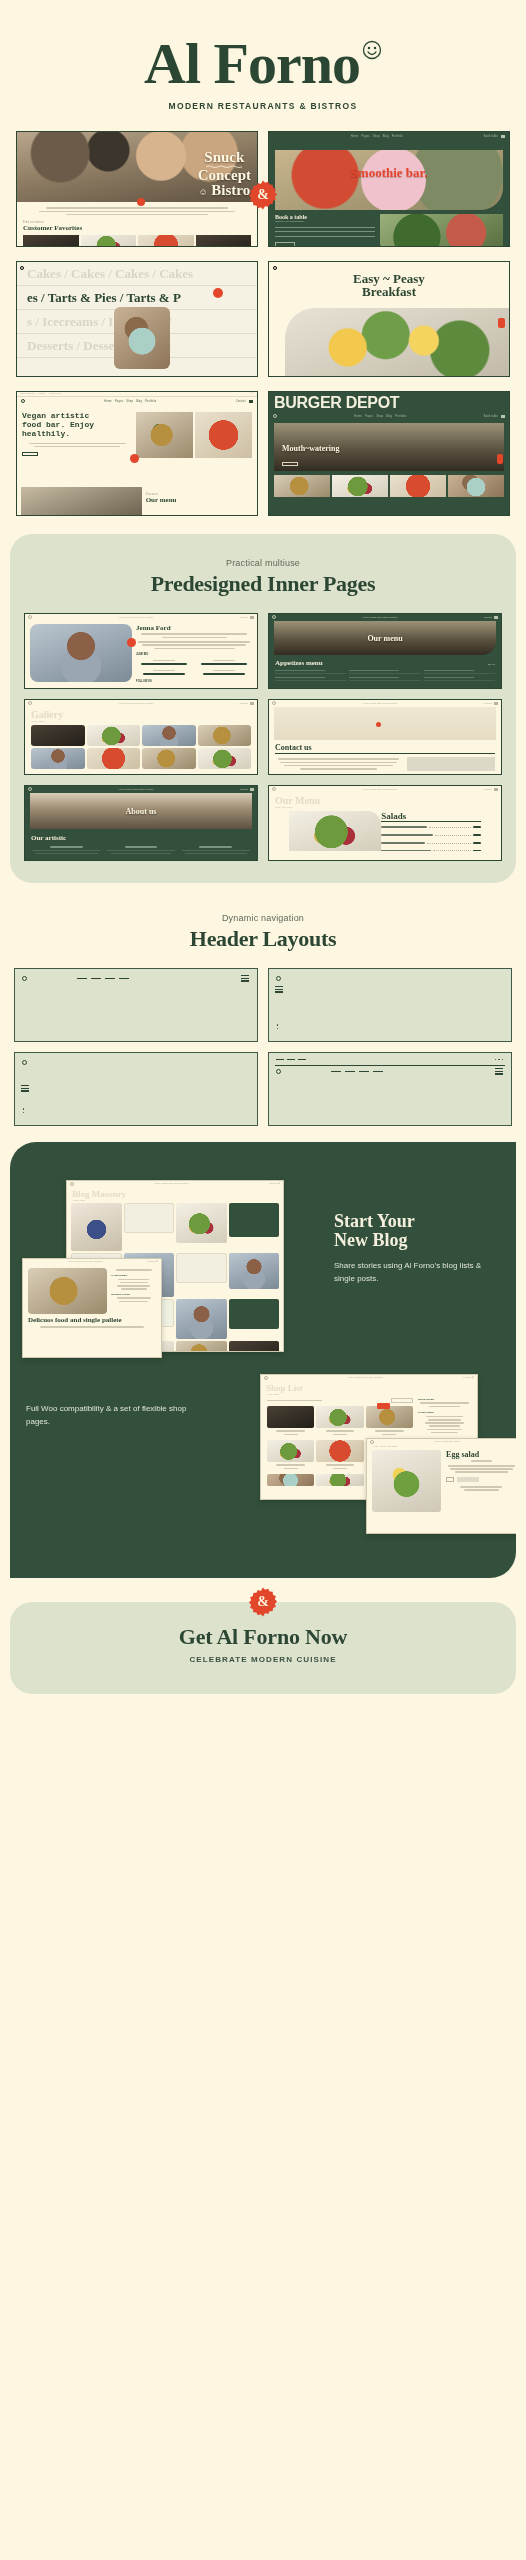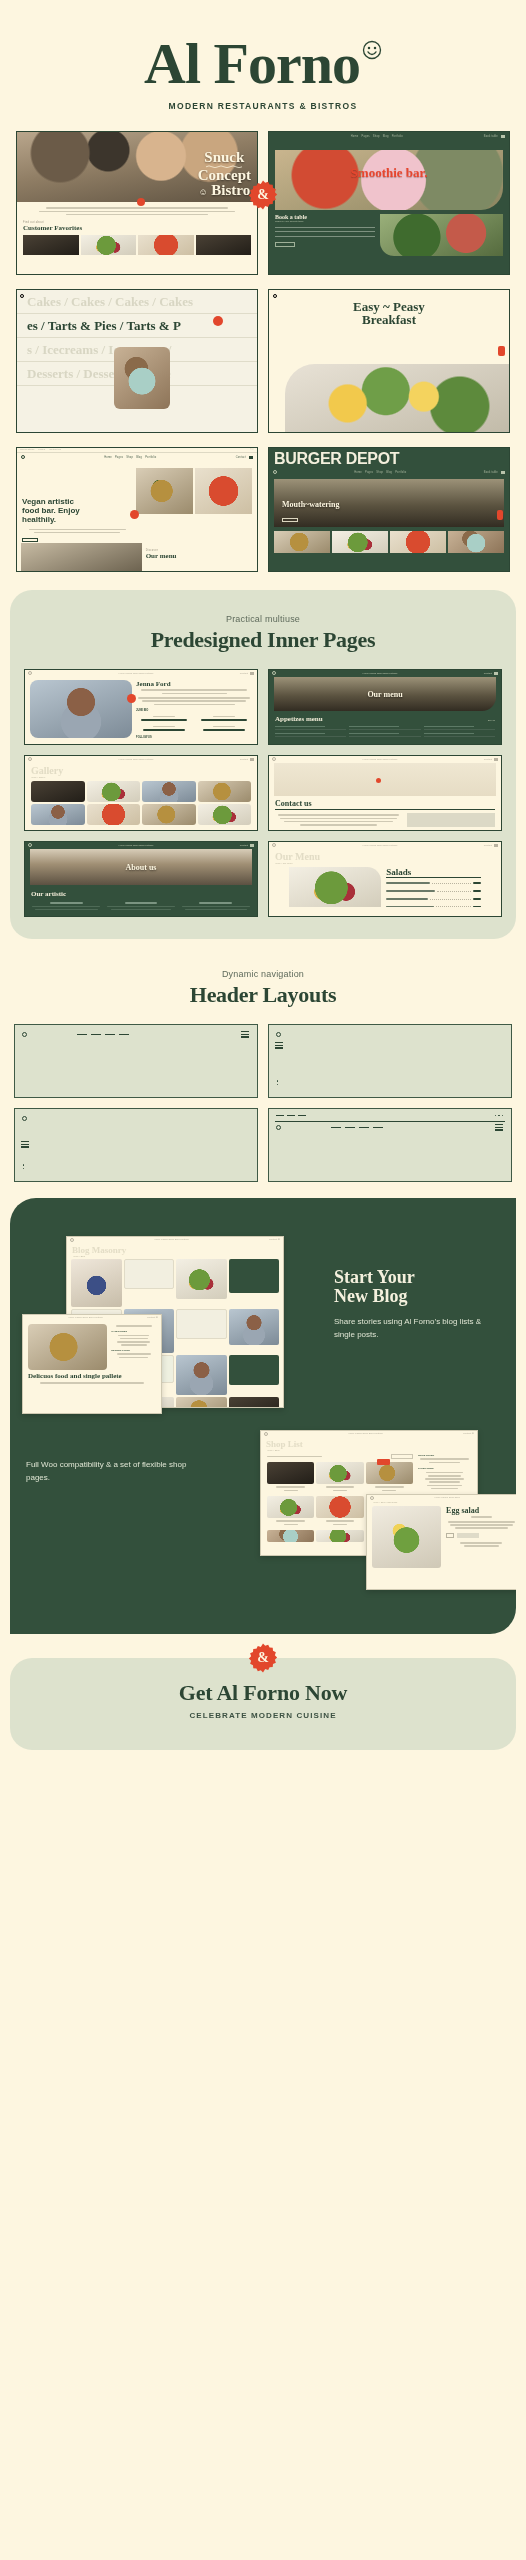--- a/index.html
+++ b/index.html
@@ -57,21 +57,21 @@
   }
 
   
   .demo-grid {
     padding: 6px 16px 0;
     display: grid; grid-template-columns: 1fr 1fr; gap: 14px 10px;
     position: relative;
   }
   .demo-card {
     border: 1.4px solid #2c4634;
-    height: 144px; overflow: hidden; position: relative;
+    height: 116px; overflow: hidden; position: relative;
     background: #fdf6e0;
   }
   .demo-card.tall { height: 125px; }
 
   
   .mini-nav {
     height: 9px; display: flex; align-items: center;
     padding: 0 4px; gap: 3px; font-size: 2.6px; letter-spacing: .2px;
   }
   .mini-nav .nl { flex: 0 0 auto; opacity: .85; }
@@ -204,22 +204,22 @@
     font-size: 13px; line-height: 1.02; color: #2c4634; padding-top: 10px;
   }
   .c4-img { position: absolute; left: 16px; right: 0; bottom: 0; height: 68px; border-top-left-radius: 30px; }
 
   
   .c5 { background: #fdf6e0; }
   .c5-top { height: 5px; border-bottom: .5px solid #ded9c4; display: flex; gap: 4px; align-items: center; padding: 0 3px; }
   .c5-body { display: flex; gap: 4px; padding: 6px 5px 0; }
   .c5-left { flex: 0 0 48%; }
   .c5-h {
-    font-family: Liberation Sans, sans-serif; font-weight: bold;
-    font-size: 8px; line-height: 1.12; color: #2c4634; margin-top: 30px;
+    font-family: Liberation Mono, monospace; font-weight: bold;
+    font-size: 8px; line-height: 1.12; color: #2c4634;
   }
   .c5-imgs { flex: 1; display: flex; gap: 2px; height: 46px; }
   .c5-imgs > div { flex: 1; }
 
   
   .c6 { background: #33503c; }
   .c6-logo {
     font-family: "Liberation Sans", sans-serif; font-weight: bold;
     font-size: 16px; letter-spacing: -.3px; color: #f4f0dd;
     padding: 2px 5px 0; white-space: nowrap;
@@ -759,21 +759,21 @@
         <span style="flex:1"></span>
           <span>Contact</span>
         <span class="mini-burger">
             <i></i>
             <i></i>
             <i></i>
           </span>
       </div>
       <div class="ic-title-ghost">Our Menu</div>
       <div class="ic-sub">Home / Our Menu</div>
-      <div style="display:flex;gap:5px;padding:3px 20px;">
+      <div style="display:flex;padding:3px 20px;">
         <div class="ph ph-salad" style="flex:0 0 48%;height:40px;border-top-right-radius:14px;"></div>
         <div style="flex:1;">
           <div class="salads-h">Salads</div>
           <div style="margin-top:3px;">
             <div style="display:flex;align-items:baseline;gap:2px;margin-bottom:3px;">
                 <div class="lorem-line" style="width:46%;background:#6b7a68"></div>
                 <div style="flex:1;border-bottom:.5px dotted #b9b4a0;"></div>
                 <div class="lorem-line" style="width:8px;background:#2c4634"></div>
               </div>
             <div style="display:flex;align-items:baseline;gap:2px;margin-bottom:3px;">

